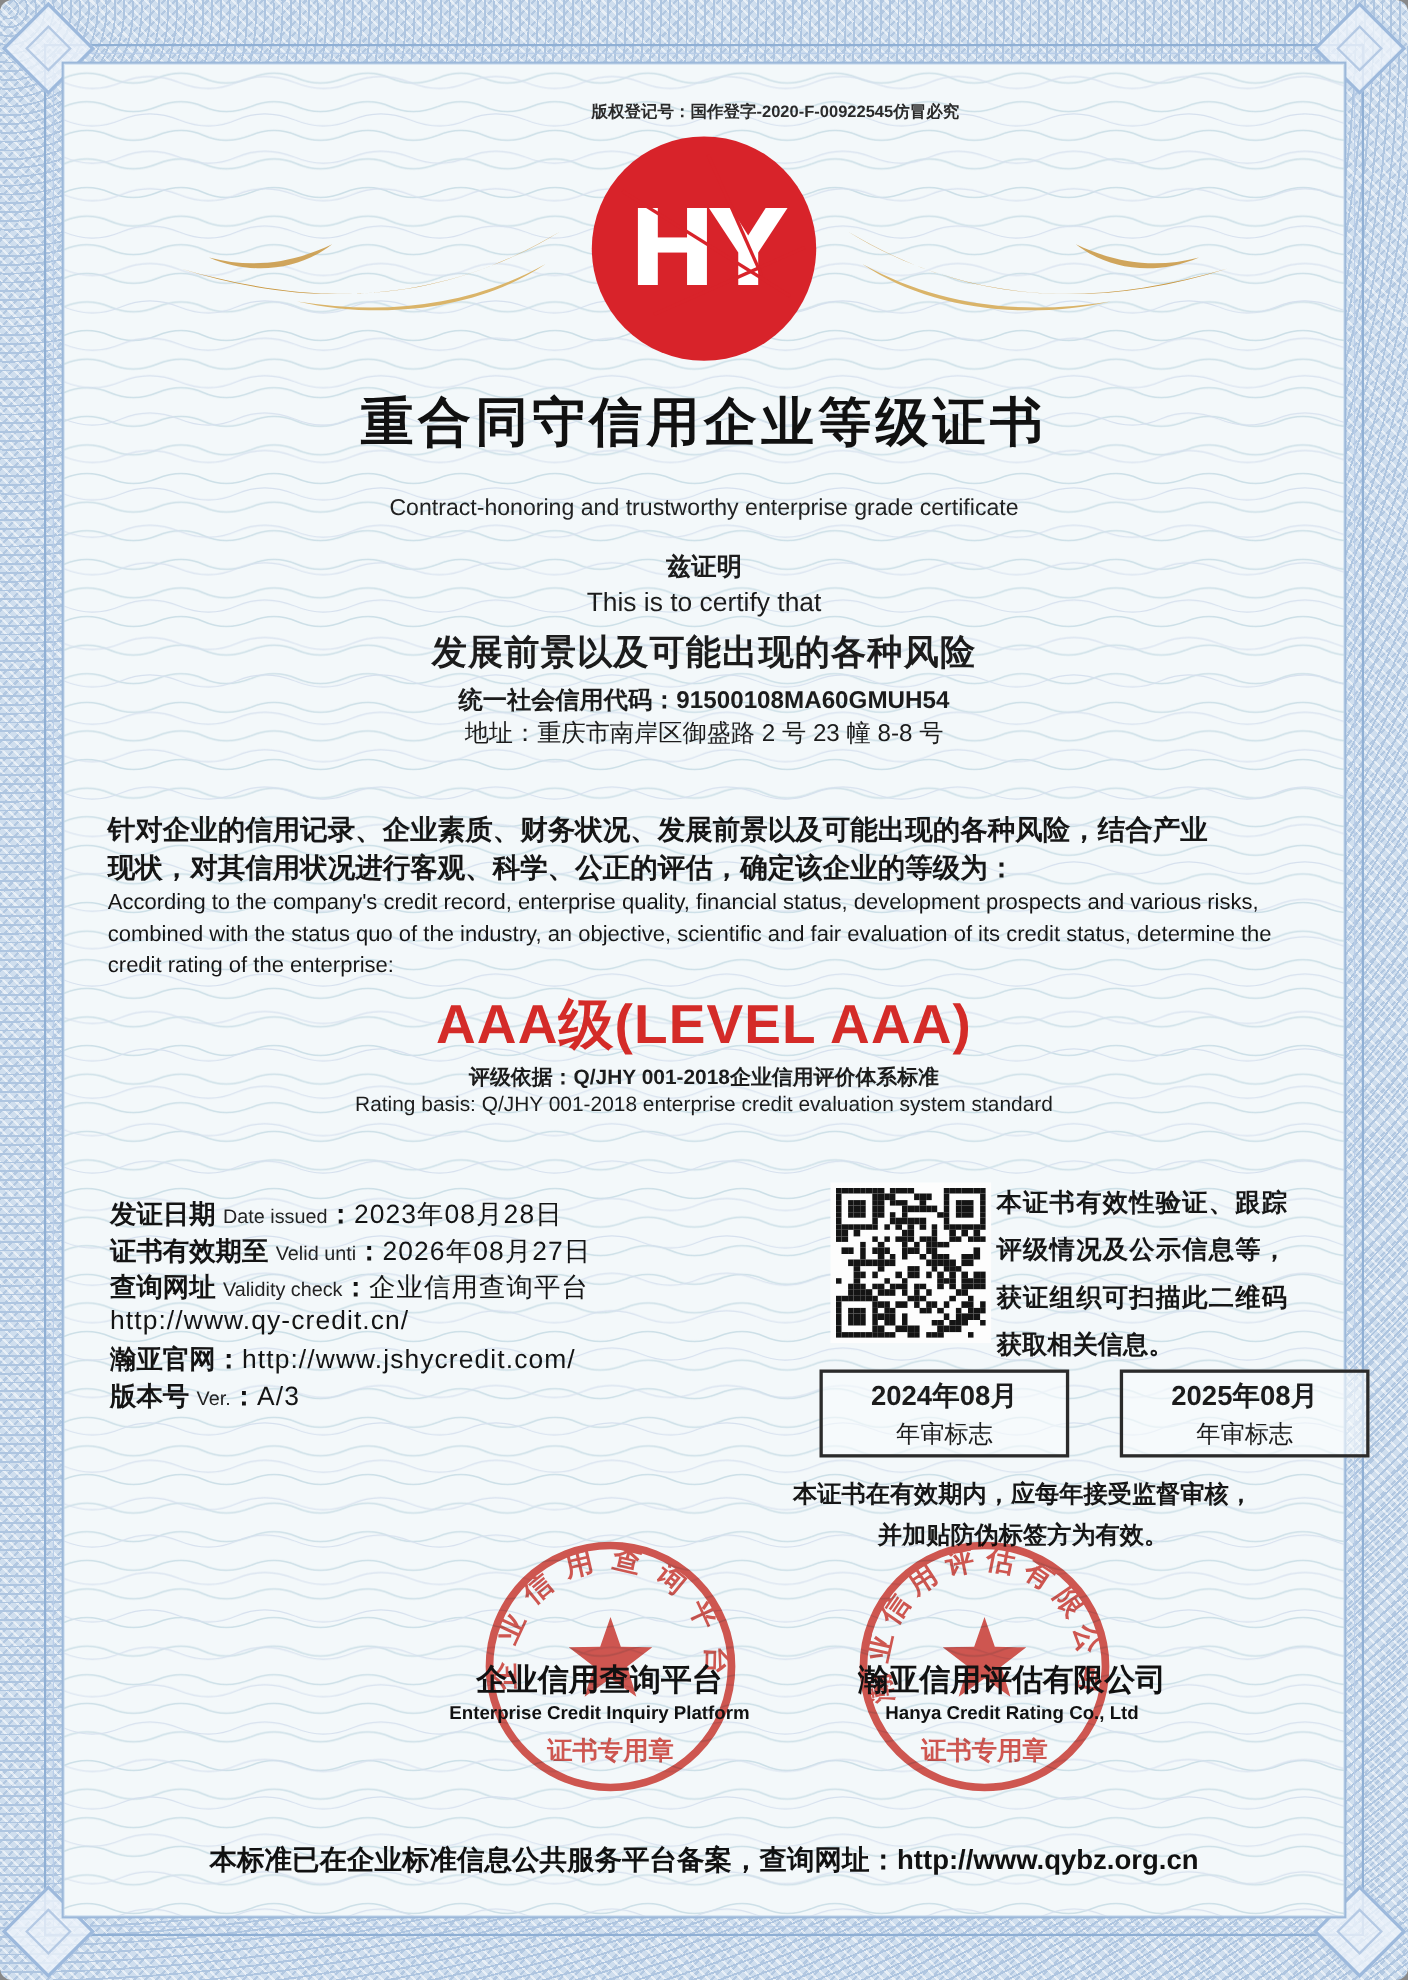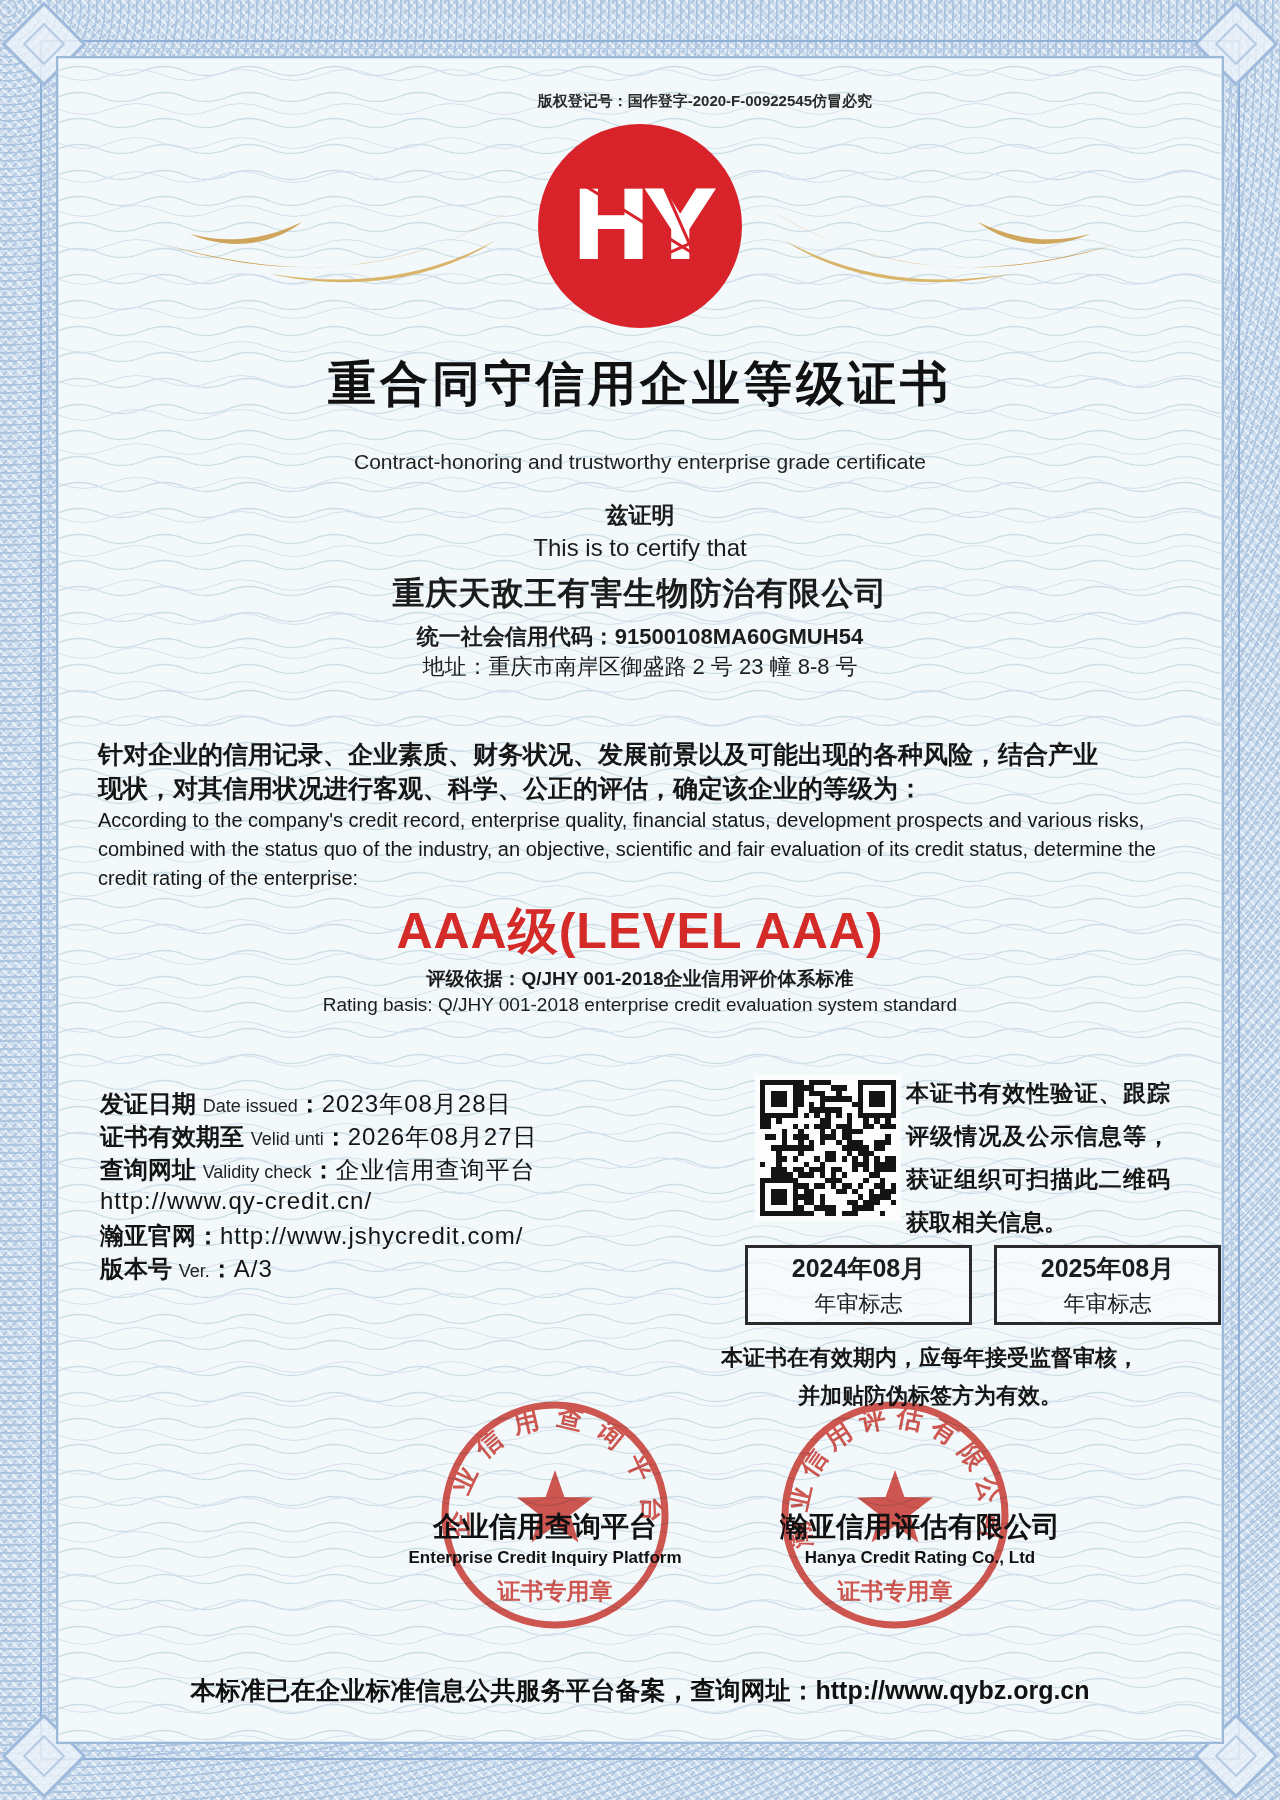--- a/index.html
+++ b/index.html
@@ -4,20 +4,21 @@
 <style>
   html,body{margin:0;padding:0;background:#888;}
   .page{
     position:relative;width:1280px;height:1800px;overflow:hidden;
     font-family:"Liberation Sans","DejaVu Sans",sans-serif;color:#1c1c1c;
     background-color:#cfdeee;
     background-image:
       repeating-radial-gradient(circle at 8px 8px,#aec5e0 0 1.6px,rgba(0,0,0,0) 1.6px 8px),
       repeating-linear-gradient(45deg,rgba(255,255,255,.55) 0 2px,rgba(0,0,0,0) 2px 7px),
       repeating-linear-gradient(135deg,rgba(150,178,212,.5) 0 2px,rgba(0,0,0,0) 2px 7px);
+    border-radius: 11px;
   }
   .frame-outer{position:absolute;inset:40px;border:2px solid #8fafd4;pointer-events:none;}
   .frame-mid{position:absolute;inset:48px;border:1px solid #b7cce8;pointer-events:none;}
   .panel{
     position:absolute;inset:58px;background:#f3f8fa;
     box-shadow:0 0 0 2px #9cb8da, inset 0 0 0 1px #d7e5f2;
   }
   .waves{position:absolute;inset:0;width:100%;height:100%;opacity:.75;}
   .corner{position:absolute;width:54px;height:54px;transform:rotate(45deg);
     border:3px solid #9db9dc;background:rgba(236,243,250,.8);}
@@ -64,21 +65,21 @@
   .dl-en{font-size:18px;color:#222;}
   .dl-val{letter-spacing:1px;}
 
   .qr{left:755px;top:1075px;width:146px;height:146px;background:#fdfdfd;padding:5px;box-sizing:border-box;
       display:grid;grid-template-columns:repeat(25,1fr);grid-template-rows:repeat(25,1fr);}
   .qr i{display:block;} .qr .b{background:#141414;}
   .qr-note{left:906px;top:1072px;width:264px;font-size:23px;line-height:43px;font-weight:600;color:#161616;text-align:justify;}
 
   .abox{top:1245px;width:227px;height:80px;border:3px solid #2b2b2b;background:rgba(248,252,253,.6);
         display:flex;flex-direction:column;align-items:center;justify-content:center;box-sizing:border-box;}
-  .abox1{left:745px;} .abox2{left:994px;text-align:center;}
+  .abox1{left:745px;} .abox2{left:1018px;text-align:center;}
   .abox .yr{font-size:25px;font-weight:600;} .abox .lb{font-size:22px;margin-top:4px;}
 
   .superv{left:680px;width:500px;text-align:center;font-size:22px;font-weight:600;color:#161616;}
   .sv1{top:1343px;} .sv2{top:1381px;}
 
   .seal{width:240px;height:240px;top:1395px;opacity:.86;mix-blend-mode:multiply;}
   .seal-l{left:435px;} .seal-r{left:775px;}
   .org{z-index:3;}
   .org-cn{top:1508px;font-size:28px;font-weight:800;color:#111;}
   .org-en{top:1548px;font-size:17px;font-weight:600;color:#111;}
@@ -133,21 +134,21 @@
       <span class="mono">HY</span>
       <span class="crack ck1"></span>
       <span class="crack ck2"></span>
       <span class="crack ck3"></span>
     </div>
 
     <div class="abs ctr title">重合同守信用企业等级证书</div>
     <div class="abs ctr subtitle">Contract-honoring and trustworthy enterprise grade certificate</div>
     <div class="abs ctr certify-cn">兹证明</div>
     <div class="abs ctr certify-en">This is to certify that</div>
-    <div class="abs ctr company">重庆天敌王有害生物防治有限公司</div>
+    <div class="abs ctr company">发展前景以及可能出现的各种风险</div>
     <div class="abs ctr code-line">统一社会信用代码：91500108MA60GMUH54</div>
     <div class="abs ctr addr-line">地址：重庆市南岸区御盛路 2 号 23 幢 8-8 号</div>
 
     <div class="abs body-cn bcn1">针对企业的信用记录、企业素质、财务状况、发展前景以及可能出现的各种风险，结合产业</div>
     <div class="abs body-cn bcn2">现状，对其信用状况进行客观、科学、公正的评估，确定该企业的等级为：</div>
     <div class="abs body-en">According to the company's credit record, enterprise quality, financial status, development prospects and various risks, combined with the status quo of the industry, an objective, scientific and fair evaluation of its credit status, determine the credit rating of the enterprise:</div>
 
     <div class="abs ctr rating">AAA级(LEVEL AAA)</div>
     <div class="abs ctr basis-cn">评级依据：Q/JHY 001-2018企业信用评价体系标准</div>
     <div class="abs ctr basis-en">Rating basis: Q/JHY 001-2018 enterprise credit evaluation system standard</div>

